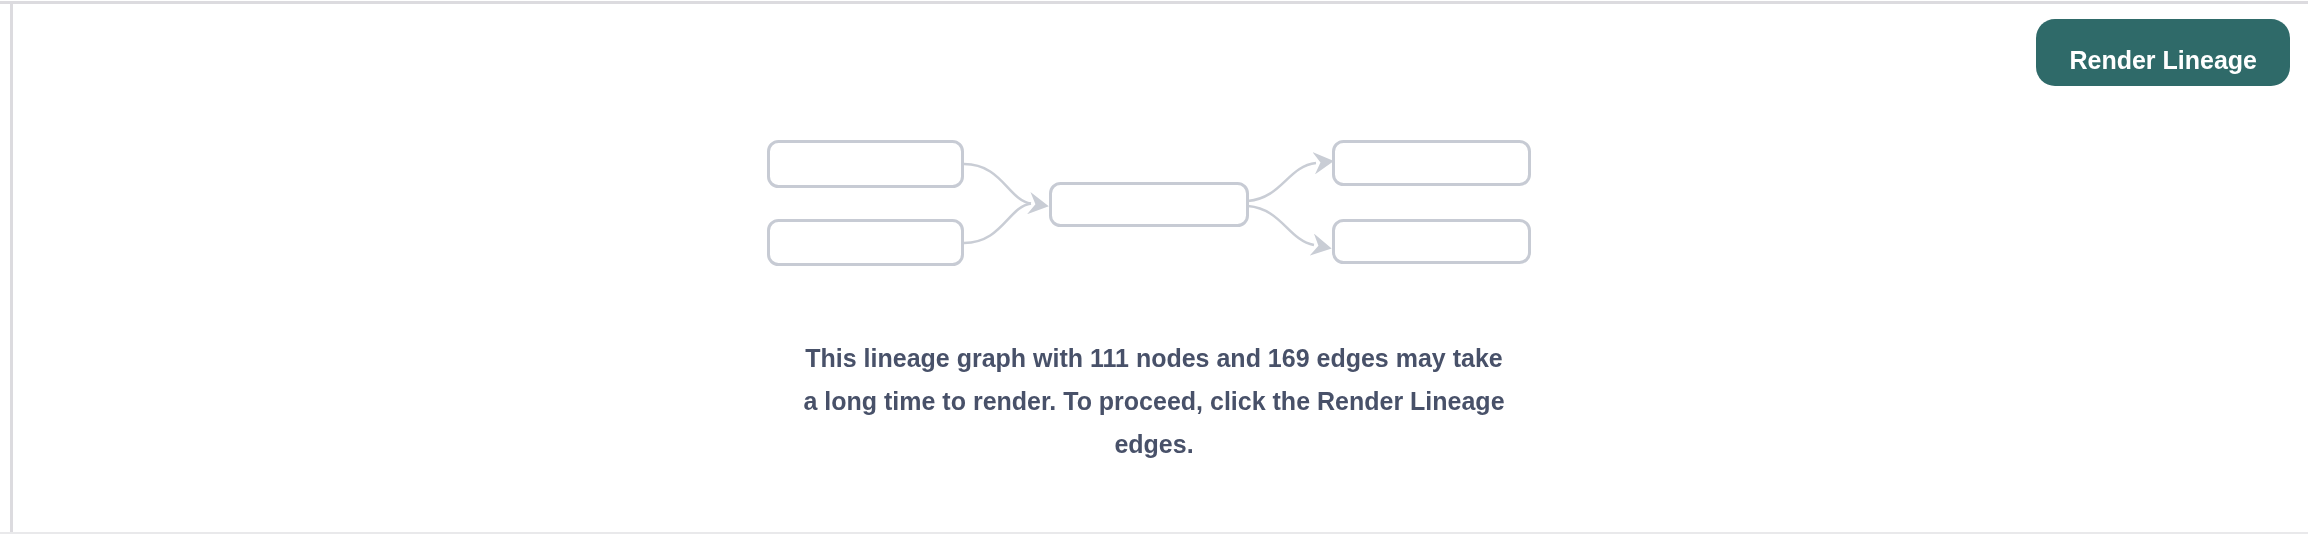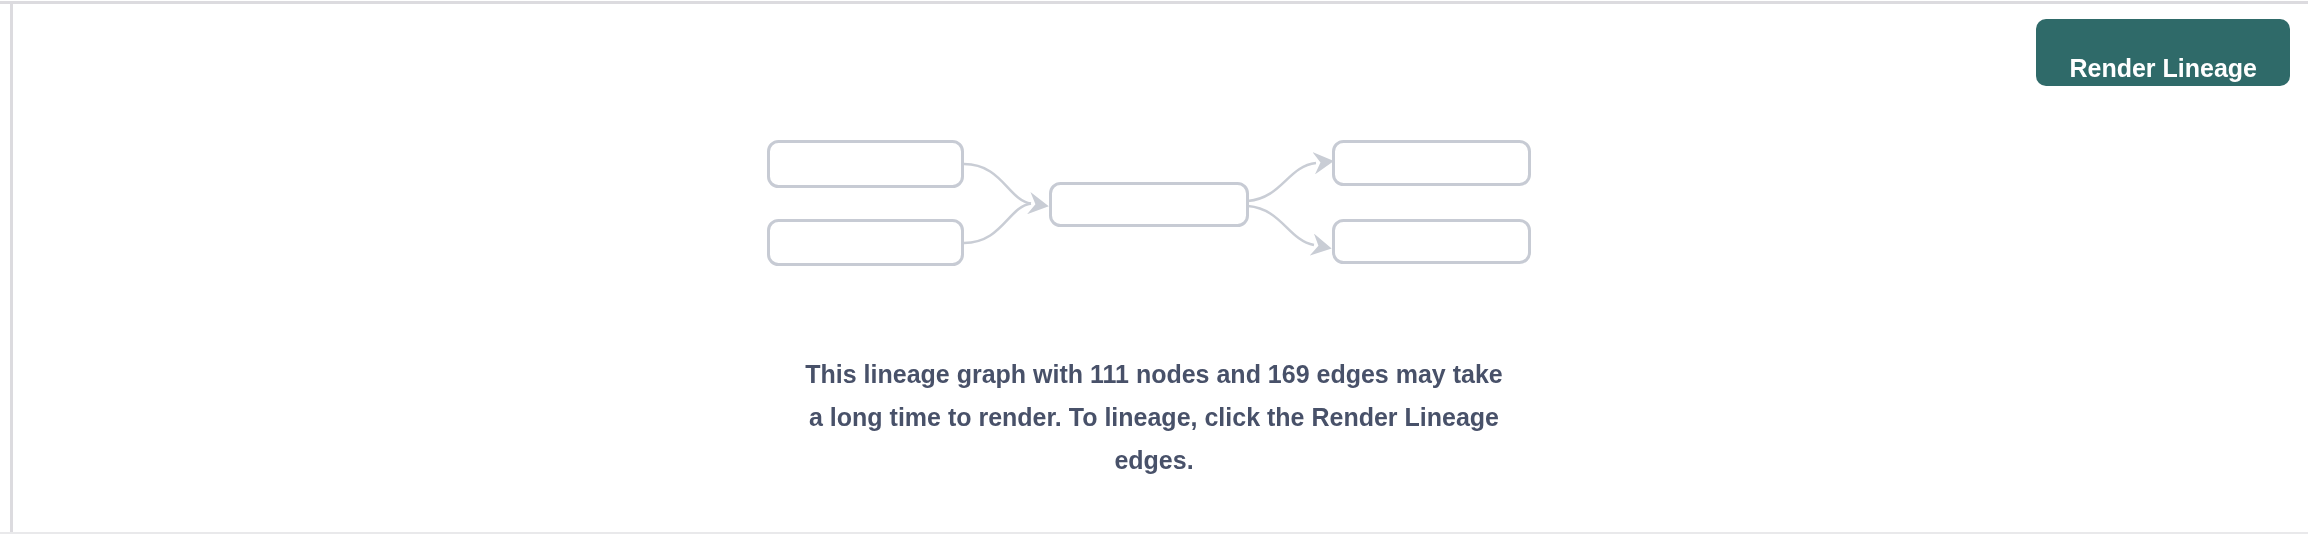--- a/index.html
+++ b/index.html
@@ -18,39 +18,39 @@
     background:var(--background);
     font-family:"Liberation Sans",sans-serif;
     overflow:hidden;
   }
   .page{position:relative;width:2308px;height:534px;background:var(--background);}
   .top-border{position:absolute;top:1px;left:0;right:0;height:3px;background:var(--divider-gray);}
   .left-divider{position:absolute;top:1px;left:10px;bottom:0;width:3px;background:var(--divider-gray);}
   .bottom-border{position:absolute;bottom:0;left:0;right:0;height:2px;background:var(--faint-border);}
   .render-btn{
     position:absolute;top:19px;right:18px;
-    height:67px;padding:16px 33px;
+    height:67px;padding:8px 33px;
     background:var(--accent-teal);
     color:var(--button-text);
     font-family:inherit;font-size:25px;font-weight:700;
-    border:none;border-radius:10px;
+    border:none;border-radius:19px;
     cursor:pointer;line-height:67px;
   }
   .diagram{
     position:absolute;top:130px;left:50%;
     margin-left:-400px;
     width:800px;height:150px;
   }
   .node{fill:#ffffff;stroke:var(--node-border-gray);stroke-width:3;}
   .edge{fill:none;stroke:var(--edge-gray);stroke-width:2.5;}
   .message{
     position:absolute;top:337px;left:0;right:0;
     text-align:center;
     color:var(--message-text);
-    font-size:25px;font-weight:700;line-height:43px;margin-top:16px;
+    font-size:25px;font-weight:700;line-height:43px;
   }
 </style>
 </head>
 <body>
 
 <div class="page">
 
   <div class="top-border"></div>
   <div class="left-divider"></div>
   <div class="bottom-border"></div>
@@ -71,17 +71,17 @@
 
     <rect class="node" x="14.5" y="11.5" width="194" height="45" rx="10"></rect>
     <rect class="node" x="14.5" y="90.5" width="194" height="44" rx="10"></rect>
     <rect class="node" x="296.5" y="53.5" width="197" height="42" rx="10"></rect>
     <rect class="node" x="579.5" y="11.5" width="196" height="43" rx="10"></rect>
     <rect class="node" x="579.5" y="90.5" width="196" height="42" rx="10"></rect>
   </svg>
 
   <div class="message">
     <div>This lineage graph with 111 nodes and 169 edges may take</div>
-    <div>a long time to render. To lineage, click the Render Lineage</div>
+    <div>a long time to render. To proceed, click the Render Lineage</div>
     <div>edges.</div>
   </div>
 
 </div>
 
 </body></html>

